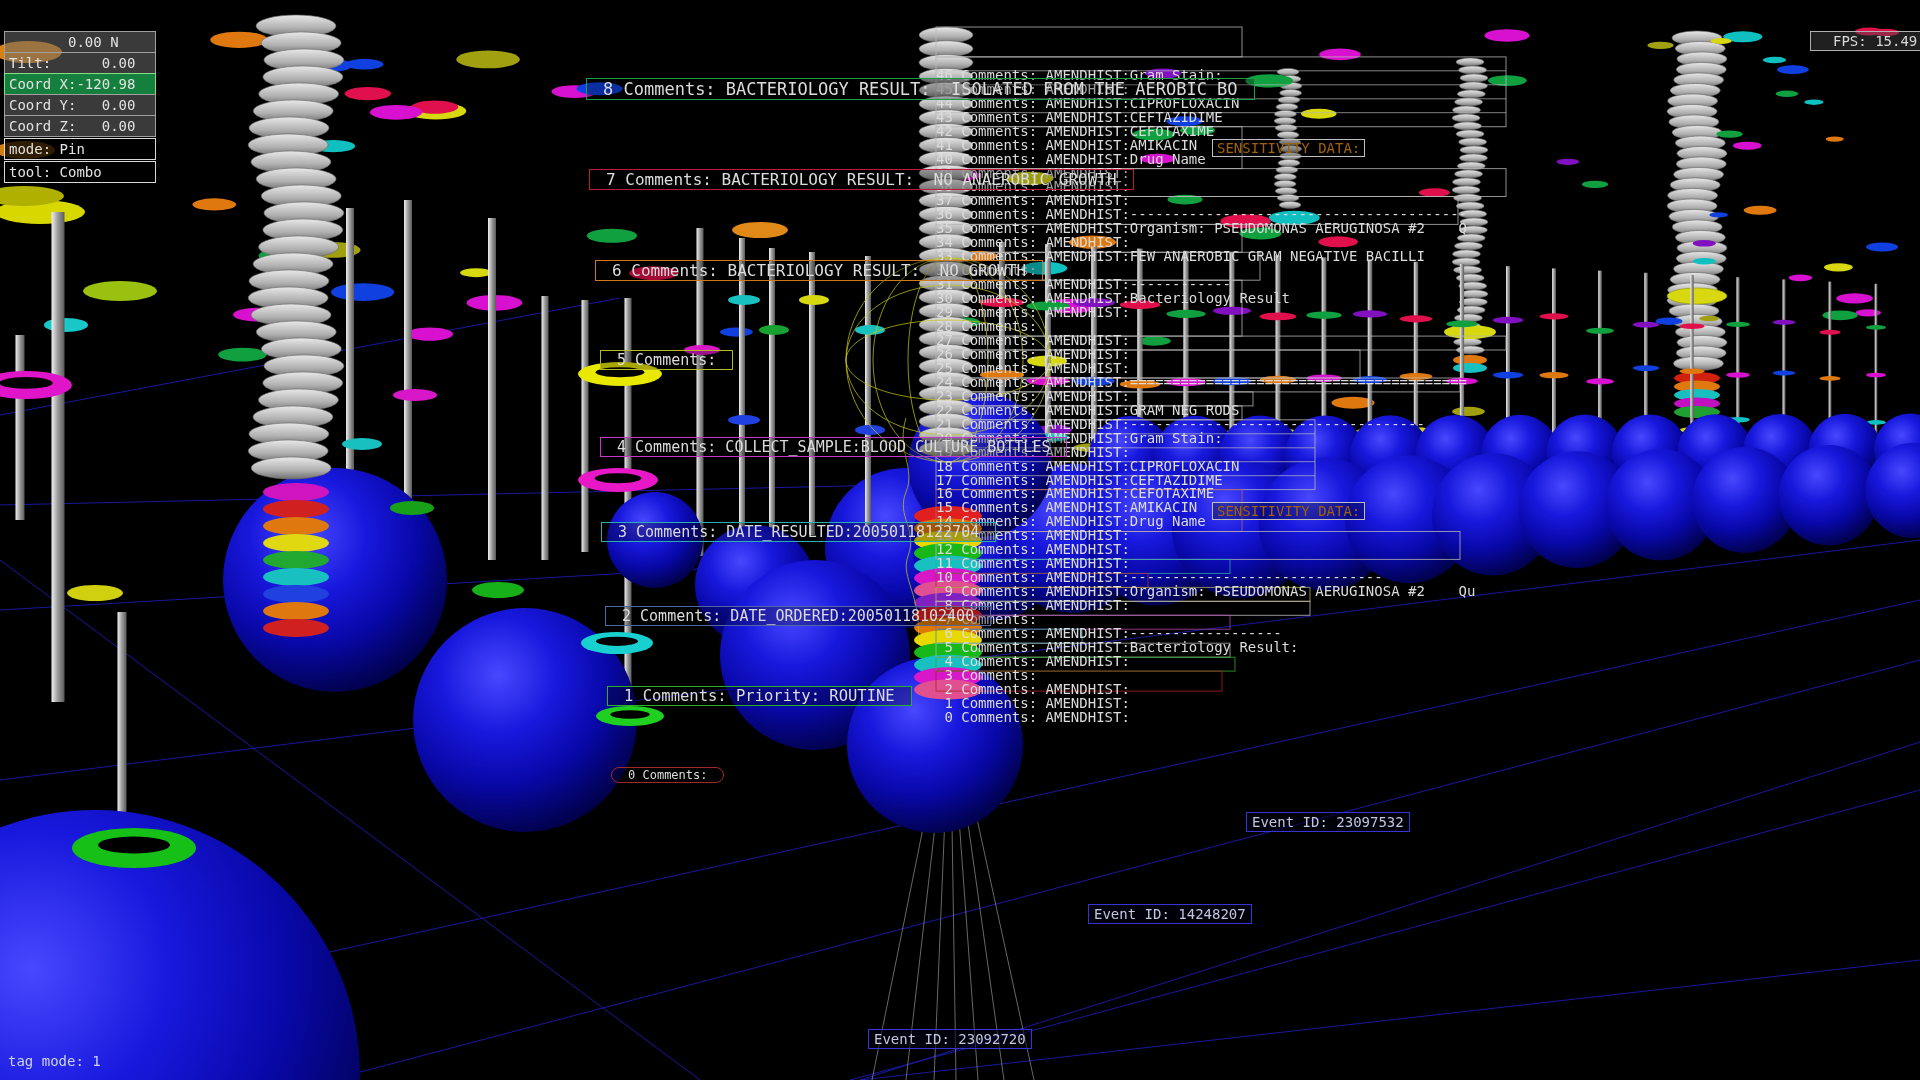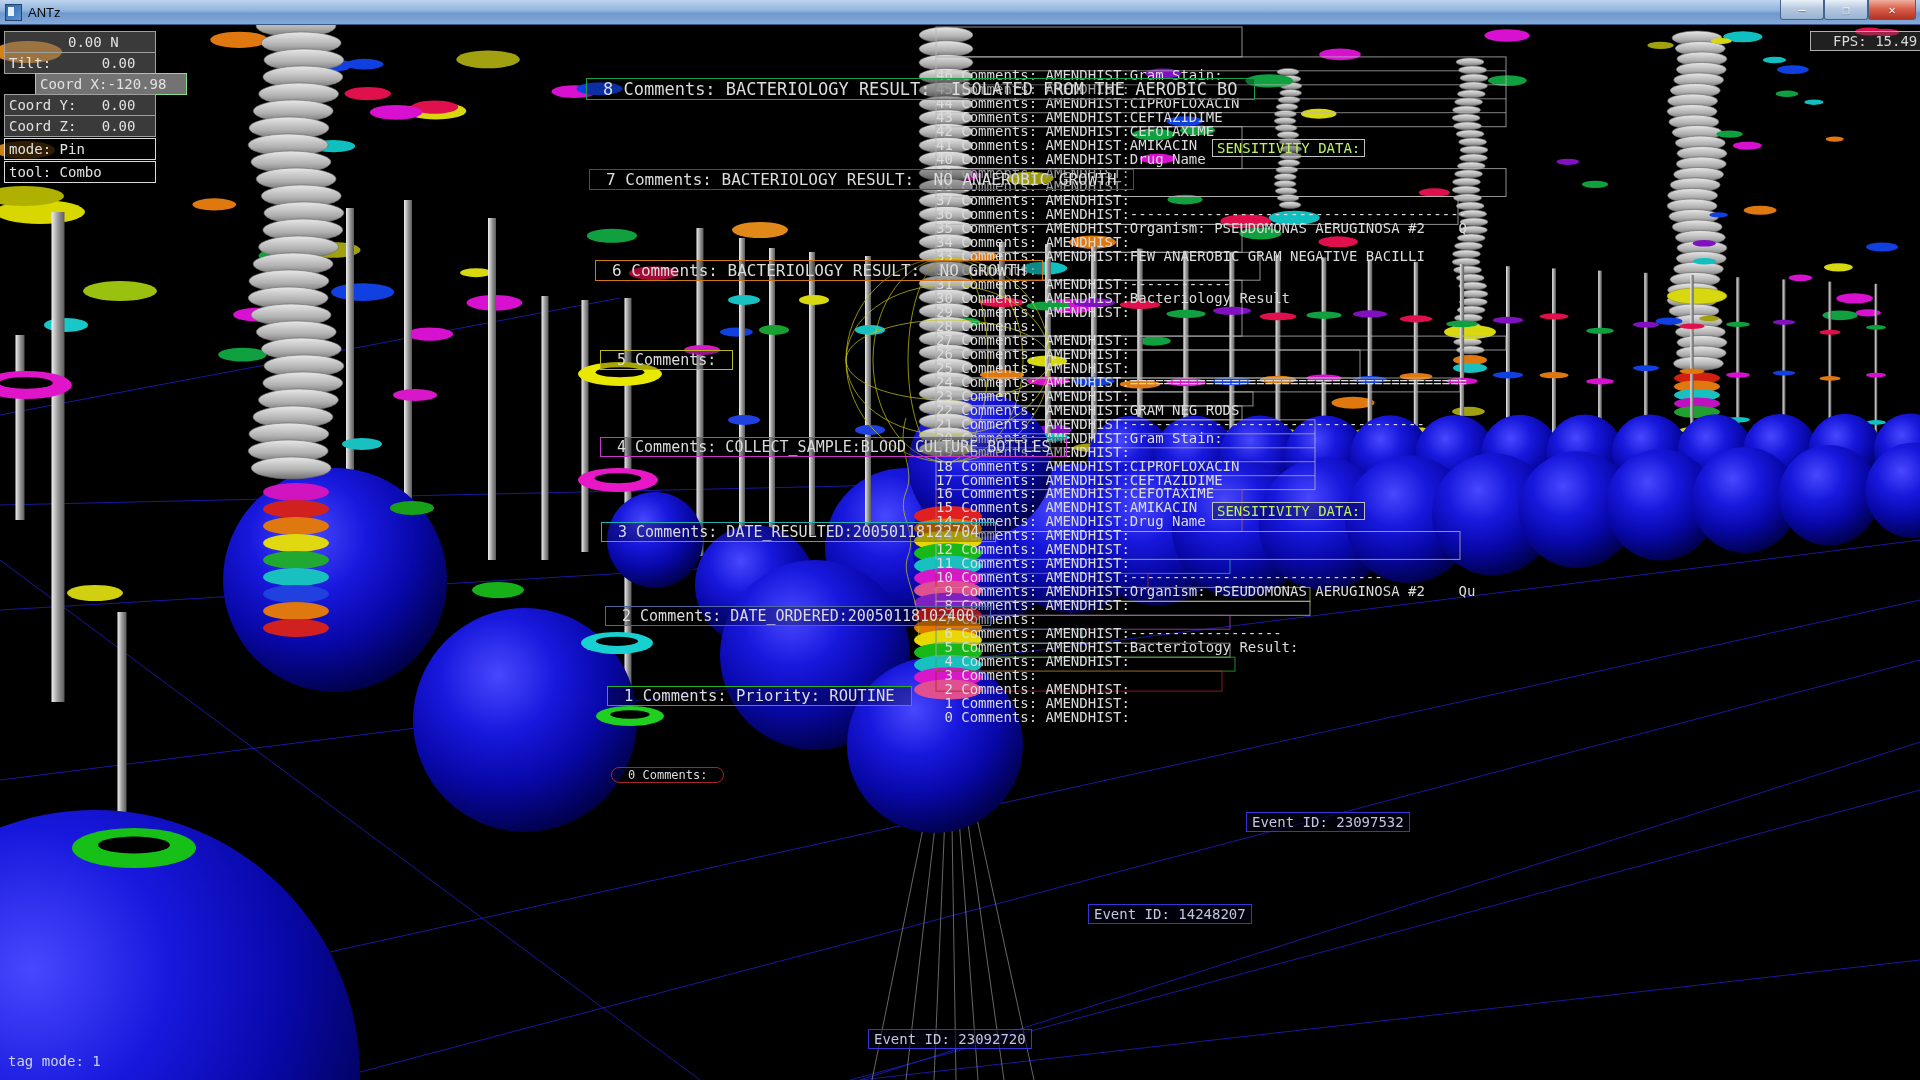--- a/index.html
+++ b/index.html
@@ -16,21 +16,21 @@
   .winbtns{margin-left:auto;display:flex;height:21px;margin-top:-3px;margin-right:4px;}
   .winbtn{width:44px;height:20px;display:flex;align-items:center;justify-content:center;
     border:1px solid #44628c;border-top:none;box-sizing:border-box;color:#fff;font-size:12px;
     background:linear-gradient(#e8f0f8,#b6c9e0 45%,#98b2d2);text-shadow:0 1px 1px rgba(0,0,0,.4);
     border-radius:0 0 3px 3px;cursor:default;}
   .winbtn.close{background:linear-gradient(#f0b0a0,#d9614c 45%,#b43322);width:48px;}
   
   .hud{position:absolute;left:4px;top:32px;z-index:25;}
   .hud-row{width:146px;height:20px;line-height:20px;font-size:14px;color:#e2e2e2;white-space:pre;
     border:1px solid #a0a0a0;background:rgba(105,105,105,.55);padding:0 0 0 4px;margin-top:-1px;box-sizing:content-box;}
-  .hud-row.green{background:#737373;border-color:#86de86;margin-left:31px;}
+  .hud-row.green{background:#15803d;border-color:#86de86;}
   .hud-row.dark{background:rgba(0,0,0,.78);border-color:#d8d8d8;margin-top:1px;}
   .fps{position:absolute;left:1810px;top:31px;z-index:25;font-size:14px;color:#d8d8d8;white-space:pre;
     border:1px solid #b0b0b0;background:rgba(70,70,70,.45);padding:1px 22px;}
   
   .list{position:absolute;left:936px;top:27px;z-index:5;font-size:14px;line-height:13.95px;
     color:#dcdcdc;white-space:pre;}
   .lrow .num{display:inline-block;width:2ch;text-align:right;margin-right:1ch;}
   
   .sel-wrap .sel-label{position:absolute;z-index:6;color:#dcdcdc;white-space:pre;border:1px solid #888;
     padding:0 16px;background:rgba(0,0,0,.28);}
@@ -38,21 +38,21 @@
   .sel-wrap .sel-label:nth-child(1){left:586px;top:78px;font-size:17px;}
   .sel-wrap .sel-label:nth-child(2){left:589px;top:169px;font-size:16px;}
   .sel-wrap .sel-label:nth-child(3){left:595px;top:260px;font-size:16px;}
   .sel-wrap .sel-label:nth-child(4){left:600px;top:350px;font-size:15px;}
   .sel-wrap .sel-label:nth-child(5){left:600px;top:437px;font-size:15px;}
   .sel-wrap .sel-label:nth-child(6){left:601px;top:522px;font-size:15px;}
   .sel-wrap .sel-label:nth-child(7){left:605px;top:606px;font-size:15px;}
   .sel-wrap .sel-label:nth-child(8){left:607px;top:686px;font-size:15.5px;}
   .sel-wrap .sel-label:nth-child(9){left:611px;top:767px;font-size:12px;border-radius:9px;}
   
-  .sens{position:absolute;z-index:5;font-size:14px;color:#bef264;border:1px solid #c0c0c0;
+  .sens{position:absolute;z-index:5;font-size:14px;color:#a16207;border:1px solid #c0c0c0;
     background:rgba(0,0,0,.3);padding:0 4px;white-space:pre;}
   #sens1{left:1212px;top:139px;} #sens2{left:1212px;top:502px;}
   .event{position:absolute;z-index:5;font-size:14px;color:#c2c6de;border:1px solid #3434d8;
     background:rgba(0,0,18,.55);padding:1px 5px;white-space:pre;}
   #ev1{left:1246px;top:812px;} #ev2{left:1088px;top:904px;} #ev3{left:868px;top:1029px;}
   
   .status{position:absolute;left:8px;top:1023px;z-index:25;font-size:14px;line-height:15.5px;
     color:#ccd2e8;white-space:pre;}
   #scene{position:absolute;left:0;top:0;z-index:1;}
 </style>
@@ -618,28 +618,13 @@
     <div class="hud-row dark">tool: Combo</div>
   </div>
   <div class="fps">FPS: 15.49</div>
 
   <div class="status">
     <div>tag mode: 1</div>
     
     
   </div>
 
-  <div class="titlebar">
-    <div class="appicon"></div>
-    <div class="apptitle">ANTz</div>
-    <div class="winbtns">
-      <div class="winbtn">
-          <span>–</span>
-        </div>
-      <div class="winbtn">
-          <span>❐</span>
-        </div>
-      <div class="winbtn close">
-          <span>✕</span>
-        </div>
-    </div>
-  </div>
 </div>
 
 </body></html>

